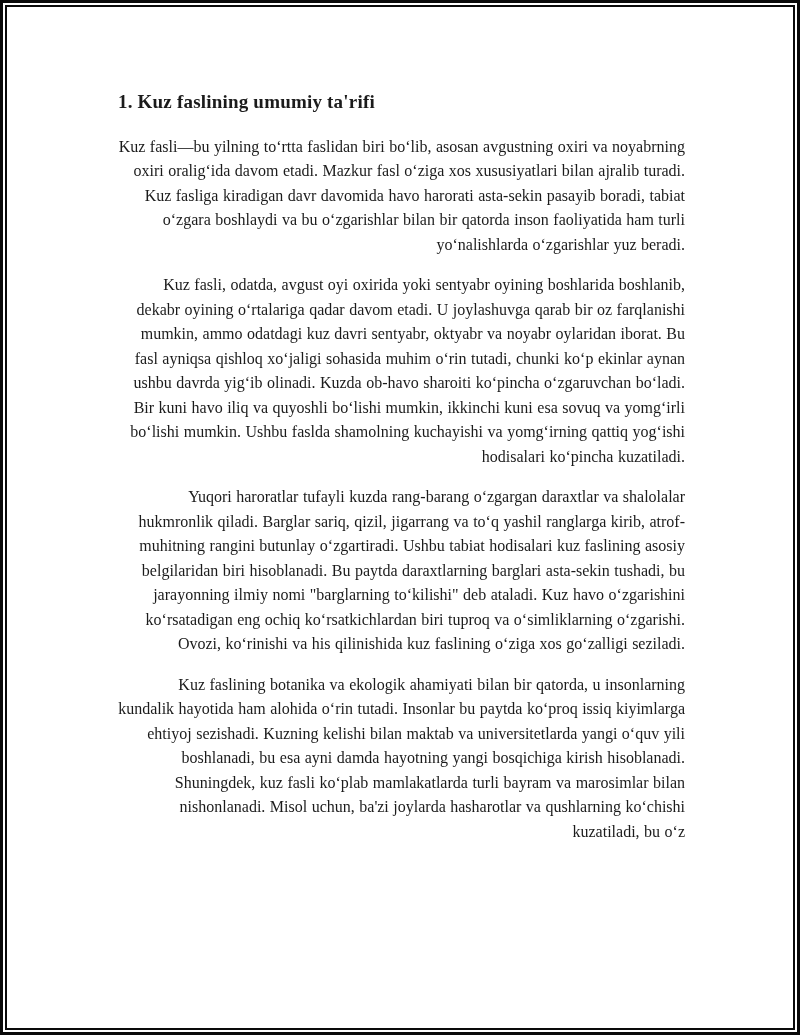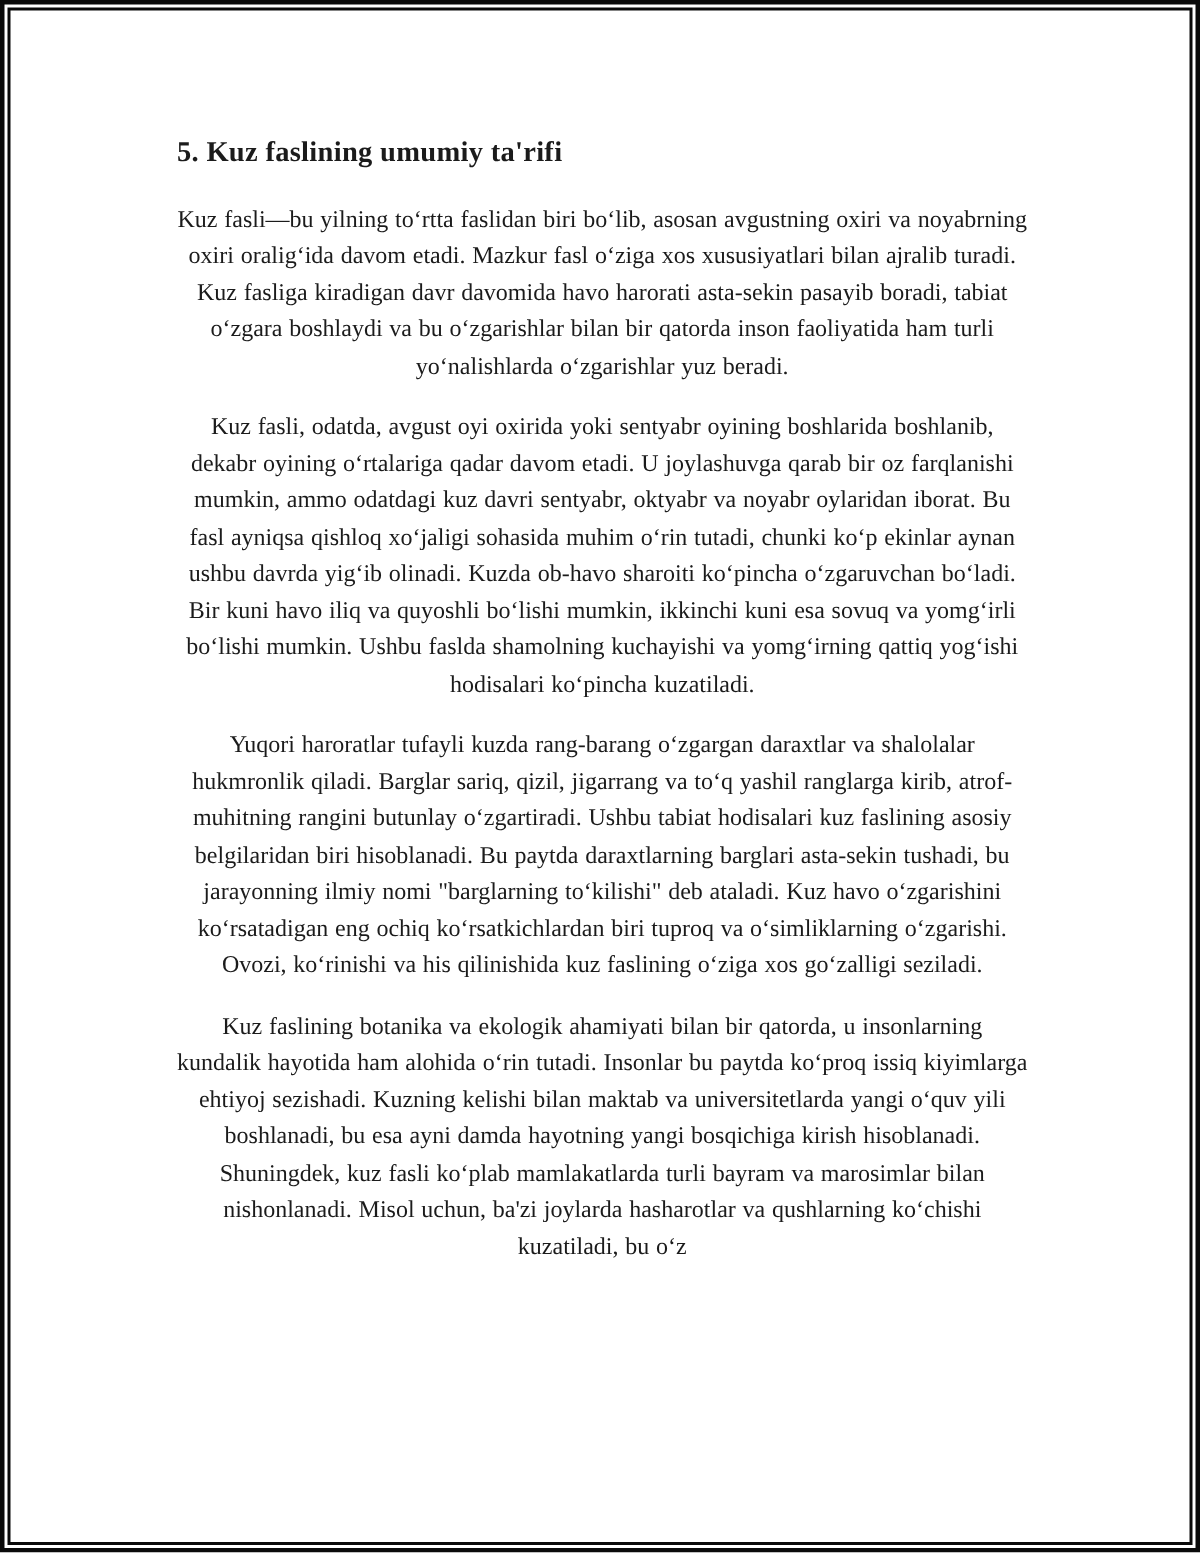--- a/index.html
+++ b/index.html
@@ -34,30 +34,30 @@
     font-weight: bold;
     line-height: 1.2;
     margin: 0 0 21px 0;
     letter-spacing: 0.2px;
   }
   .doc-paragraph {
     font-size: 16px;
     line-height: 24.5px;
     margin: 0 0 16px 0;
     max-width: 572px;
-    text-align: center;
+    text-align: right;
     word-spacing: 0.5px;
   }
 </style>
 </head>
 <body>
 
 <div class="frame">
   <div class="inner-frame">
     <div class="content">
-      <h1 class="doc-heading">5. Kuz faslining umumiy ta'rifi</h1>
+      <h1 class="doc-heading">1. Kuz faslining umumiy ta'rifi</h1>
       <p class="doc-paragraph">Kuz fasli—bu yilning to‘rtta faslidan biri bo‘lib, asosan avgustning oxiri va noyabrning oxiri oralig‘ida davom etadi. Mazkur fasl o‘ziga xos xususiyatlari bilan ajralib turadi. Kuz fasliga kiradigan davr davomida havo harorati asta-sekin pasayib boradi, tabiat o‘zgara boshlaydi va bu o‘zgarishlar bilan bir qatorda inson faoliyatida ham turli yo‘nalishlarda o‘zgarishlar yuz beradi.</p>
       <p class="doc-paragraph">Kuz fasli, odatda, avgust oyi oxirida yoki sentyabr oyining boshlarida boshlanib, dekabr oyining o‘rtalariga qadar davom etadi. U joylashuvga qarab bir oz farqlanishi mumkin, ammo odatdagi kuz davri sentyabr, oktyabr va noyabr oylaridan iborat. Bu fasl ayniqsa qishloq xo‘jaligi sohasida muhim o‘rin tutadi, chunki ko‘p ekinlar aynan ushbu davrda yig‘ib olinadi. Kuzda ob-havo sharoiti ko‘pincha o‘zgaruvchan bo‘ladi. Bir kuni havo iliq va quyoshli bo‘lishi mumkin, ikkinchi kuni esa sovuq va yomg‘irli bo‘lishi mumkin. Ushbu faslda shamolning kuchayishi va yomg‘irning qattiq yog‘ishi hodisalari ko‘pincha kuzatiladi.</p>
       <p class="doc-paragraph">Yuqori haroratlar tufayli kuzda rang-barang o‘zgargan daraxtlar va shalolalar hukmronlik qiladi. Barglar sariq, qizil, jigarrang va to‘q yashil ranglarga kirib, atrof-muhitning rangini butunlay o‘zgartiradi. Ushbu tabiat hodisalari kuz faslining asosiy belgilaridan biri hisoblanadi. Bu paytda daraxtlarning barglari asta-sekin tushadi, bu jarayonning ilmiy nomi "barglarning to‘kilishi" deb ataladi. Kuz havo o‘zgarishini ko‘rsatadigan eng ochiq ko‘rsatkichlardan biri tuproq va o‘simliklarning o‘zgarishi. Ovozi, ko‘rinishi va his qilinishida kuz faslining o‘ziga xos go‘zalligi seziladi.</p>
       <p class="doc-paragraph">Kuz faslining botanika va ekologik ahamiyati bilan bir qatorda, u insonlarning kundalik hayotida ham alohida o‘rin tutadi. Insonlar bu paytda ko‘proq issiq kiyimlarga ehtiyoj sezishadi. Kuzning kelishi bilan maktab va universitetlarda yangi o‘quv yili boshlanadi, bu esa ayni damda hayotning yangi bosqichiga kirish hisoblanadi. Shuningdek, kuz fasli ko‘plab mamlakatlarda turli bayram va marosimlar bilan nishonlanadi. Misol uchun, ba'zi joylarda hasharotlar va qushlarning ko‘chishi kuzatiladi, bu o‘z</p>
     </div>
   </div>
 </div>
 
 </body></html>

